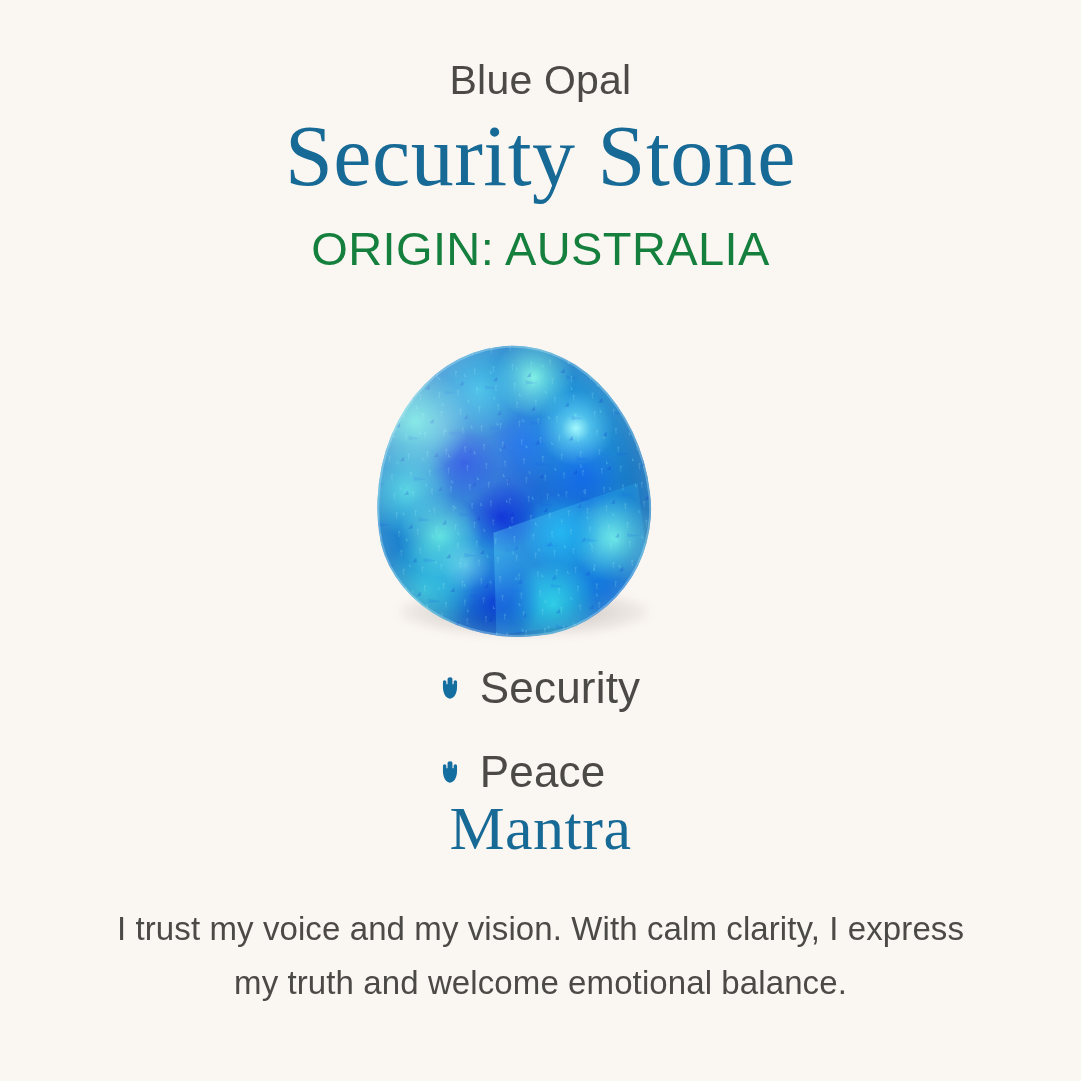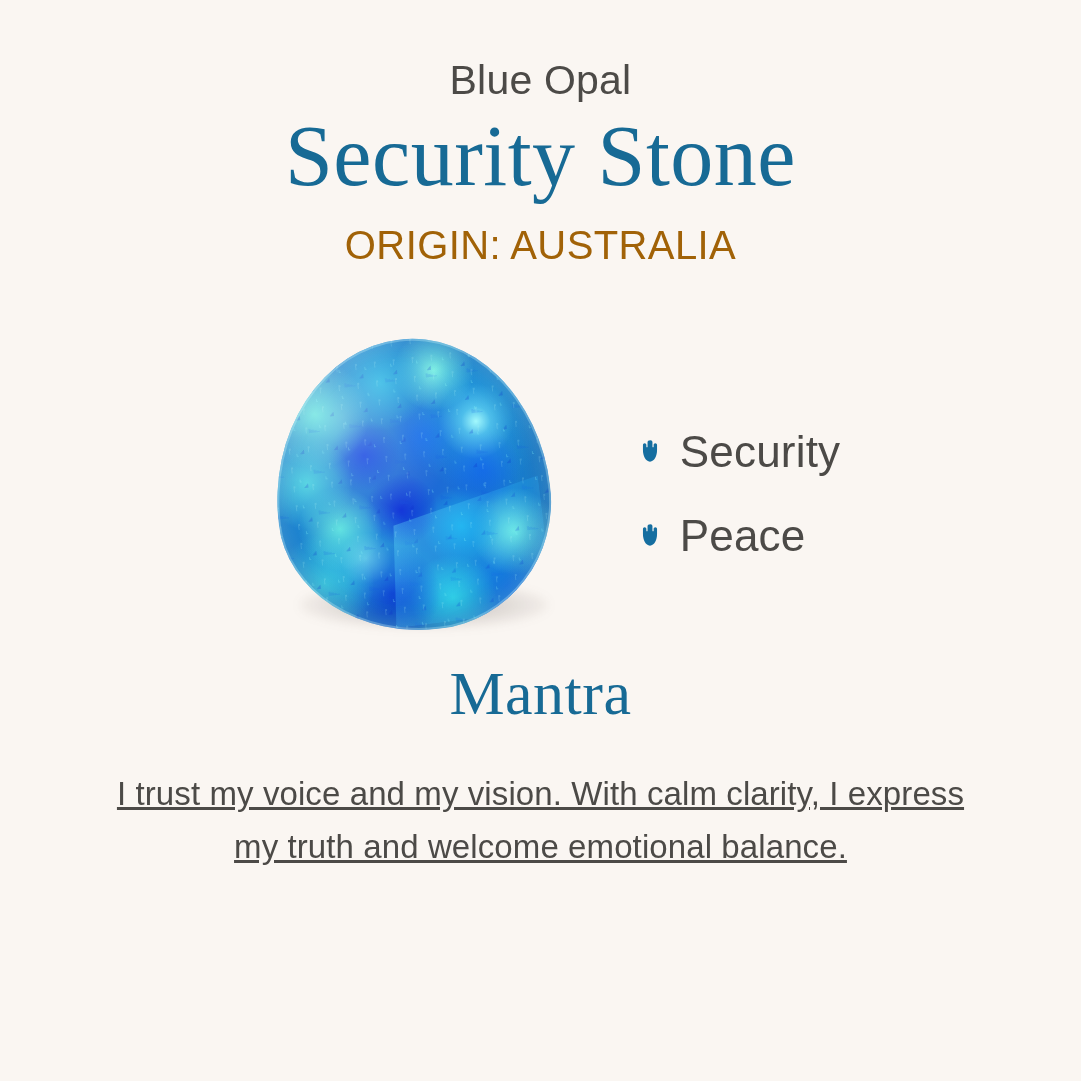--- a/index.html
+++ b/index.html
@@ -46,34 +46,34 @@
     font-family: "Liberation Serif", serif;
     font-size: 86px;
     font-weight: 400;
     color: #176a95;
     line-height: 1.12;
     margin: 6px 0 0 0;
     letter-spacing: 0.5px;
   }
   .origin {
     font-family: "Liberation Sans", sans-serif;
-    font-size: 40px;
+    font-size: 47px;
     font-weight: 300;
     letter-spacing: 0.4px;
-    color: #a16207;
+    color: #15803d;
     margin: 18px 0 0 0;
     line-height: 1.1;
   }
 
   
   .middle {
     width: 100%;
     margin-top: 62px;
     display: flex;
-    flex-direction: row;
+    flex-direction: column;
     align-items: center;
     justify-content: center;
     box-sizing: border-box;
   }
 
   .stone-wrap {
     position: relative;
     width: 400px;
     height: 330px;
     display: flex;
@@ -209,21 +209,20 @@
   }
   .mantra-text {
     font-family: "Liberation Sans", sans-serif;
     font-size: 33px;
     font-weight: 300;
     color: #4c4a47;
     line-height: 1.62;
     margin: 40px auto 0 auto;
     width: 880px;
     letter-spacing: 0.1px;
-    text-decoration: underline;
   }
 </style>
 </head>
 <body>
 
 <div class="card">
 
   <div class="header">
     <p class="eyebrow">Blue Opal</p>
     <h1 class="stone-title">Security Stone</h1>

